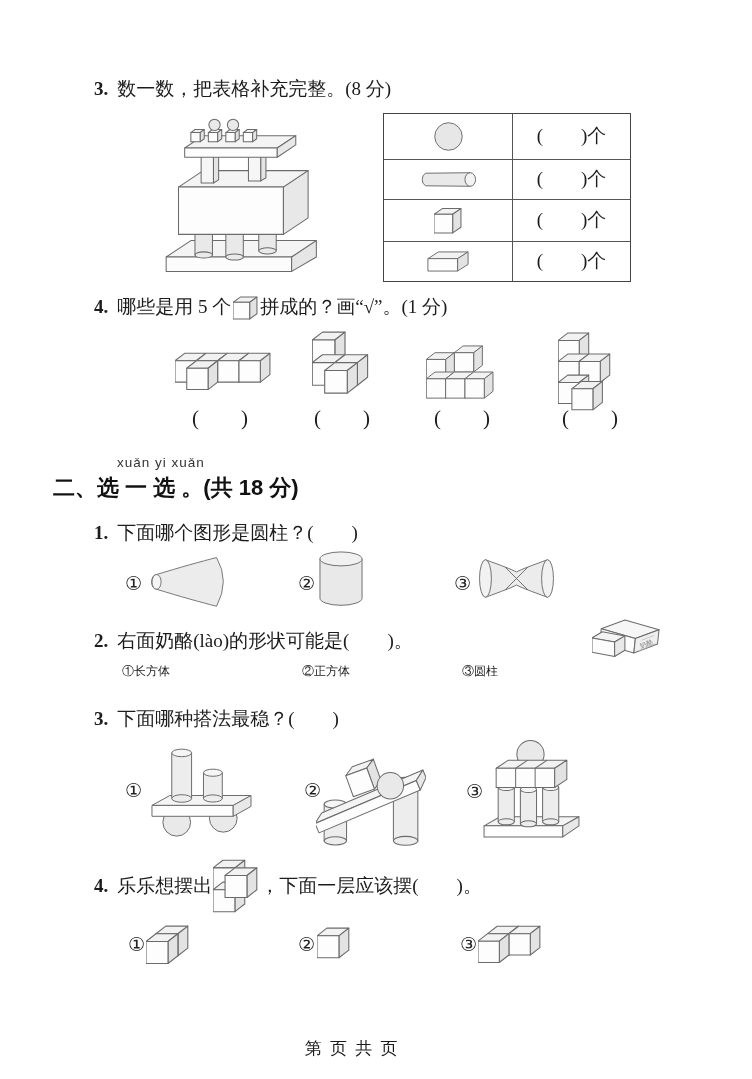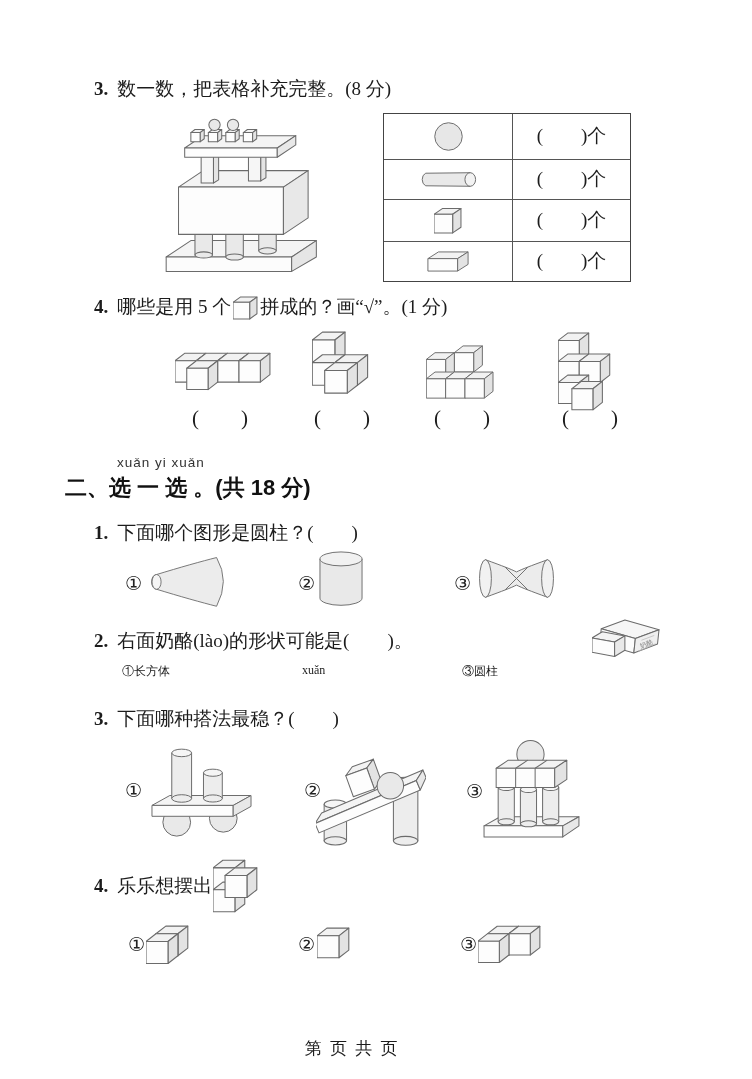--- a/index.html
+++ b/index.html
@@ -202,21 +202,21 @@
       <path d="M33 54 L42 47 L42 67 L33 74 Z" fill="#e3e3e3" stroke="#6b6b6b" stroke-width="1" stroke-linejoin="round"></path>
       <path d="M13 54 L33 54 L33 74 L13 74 Z" fill="#fdfdfd" stroke="#6b6b6b" stroke-width="1" stroke-linejoin="round"></path>
     </svg>
 
   <div class="ansline" style="left:174px;top:404px;"><span class="blank">(　　)</span></div>
   <div class="ansline" style="left:296px;top:404px;"><span class="blank">(　　)</span></div>
   <div class="ansline" style="left:416px;top:404px;"><span class="blank">(　　)</span></div>
   <div class="ansline" style="left:544px;top:404px;"><span class="blank">(　　)</span></div>
 
   <div class="pinyin" style="left:117px;top:455px;">xuǎn  yi  xuǎn</div>
-  <div class="sect-title" style="left:65px;top:473px;">二、选 一 选 。(共 18 分)</div>
+  <div class="sect-title" style="left:53px;top:473px;">二、选 一 选 。(共 18 分)</div>
 
   <div class="qline" style="left:94px;top:520px;">
     <span class="qnum">1.</span>
     <span class="qtext">下面哪个图形是圆柱？(　　)</span>
   </div>
   <span class="cnum abs" style="left:125px;top:572px;">①</span>
   <svg class="abs" style="left:148px;top:553px;" width="83" height="56" viewBox="0 0 92 62">
     <path class="ln" d="M9 24 C 35 16 60 9 76 5 Q 91 31 76 59 C 60 55 35 48 9 40 A 5 8 0 0 1 9 24 Z" fill="#ececec"></path>
     <ellipse class="ln" cx="9.5" cy="32" rx="5" ry="8.2" fill="#f5f5f5"></ellipse>
   </svg>
@@ -243,21 +243,21 @@
       <path class="ln" d="M8 18 L42 24 L42 38 L8 32 Z" fill="#fcfcfc"></path>
       <path class="ln" d="M42 24 L64 13 L64 27 L42 38 Z" fill="#efefef"></path>
       <path d="M46 36 L62 27 M48 25 L60 19" stroke="#bbb" stroke-width="0.7" fill="none"></path>
       <text transform="translate(48.5 33) rotate(-27)" font-size="6.5" fill="#8a8a8a" font-family="Liberation Sans, sans-serif">奶酪</text>
     </g>
     <path class="ln" d="M0 24 L10 18 L32 22 L22 28 Z" fill="#f4f4f4"></path>
     <path class="ln" d="M0 24 L22 28 L22 42 L0 38 Z" fill="#fdfdfd"></path>
     <path class="ln" d="M22 28 L32 22 L32 36 L22 42 Z" fill="#e9e9e9"></path>
   </svg>
   <span class="optlabel" style="left:122px;top:663px;">①长方体</span>
-  <span class="optlabel" style="left:302px;top:663px;">xuǎn</span>
+  <span class="optlabel" style="left:302px;top:663px;">②正方体</span>
   <span class="optlabel" style="left:462px;top:663px;">③圆柱</span>
 
   <div class="qline" style="left:94px;top:706px;">
     <span class="qnum">3.</span>
     <span class="qtext">下面哪种搭法最稳？(　　)</span>
   </div>
 
   <span class="cnum abs" style="left:125px;top:779px;">①</span>
   <svg class="abs" style="left:144px;top:744px;" width="114" height="104" viewBox="0 0 115 105">
     <circle class="ln" cx="33" cy="79" r="14" fill="#e9e9e9"></circle>
@@ -322,20 +322,21 @@
         <path d="M0 8 L9 1 L29 1 L20 8 Z" fill="#f2f2f2" stroke="#6b6b6b" stroke-width="1" stroke-linejoin="round"></path>
         <path d="M20 8 L29 1 L29 21 L20 28 Z" fill="#e3e3e3" stroke="#6b6b6b" stroke-width="1" stroke-linejoin="round"></path>
         <path d="M0 8 L20 8 L20 28 L0 28 Z" fill="#fdfdfd" stroke="#6b6b6b" stroke-width="1" stroke-linejoin="round"></path>
         <path d="M0 28 L9 21 L29 21 L20 28 Z" fill="#f2f2f2" stroke="#6b6b6b" stroke-width="1" stroke-linejoin="round"></path>
         <path d="M20 28 L29 21 L29 41 L20 48 Z" fill="#e3e3e3" stroke="#6b6b6b" stroke-width="1" stroke-linejoin="round"></path>
         <path d="M0 28 L20 28 L20 48 L0 48 Z" fill="#fdfdfd" stroke="#6b6b6b" stroke-width="1" stroke-linejoin="round"></path>
         <path d="M11 15 L20 8 L40 8 L31 15 Z" fill="#f2f2f2" stroke="#6b6b6b" stroke-width="1" stroke-linejoin="round"></path>
         <path d="M31 15 L40 8 L40 28 L31 35 Z" fill="#e3e3e3" stroke="#6b6b6b" stroke-width="1" stroke-linejoin="round"></path>
         <path d="M11 15 L31 15 L31 35 L11 35 Z" fill="#fdfdfd" stroke="#6b6b6b" stroke-width="1" stroke-linejoin="round"></path>
       </svg>
+    <span class="qtext">，下面一层应该摆(　　)。</span>
   </div>
 
   <span class="cnum abs" style="left:128px;top:933px;">①</span>
   <svg class="abs" style="left:146px;top:925px;" width="44" height="44" viewBox="0 0 40 40">
       <path d="M9 8 L18 1 L38 1 L29 8 Z" fill="#f2f2f2" stroke="#6b6b6b" stroke-width="1" stroke-linejoin="round"></path>
       <path d="M29 8 L38 1 L38 21 L29 28 Z" fill="#e3e3e3" stroke="#6b6b6b" stroke-width="1" stroke-linejoin="round"></path>
       <path d="M9 8 L29 8 L29 28 L9 28 Z" fill="#fdfdfd" stroke="#6b6b6b" stroke-width="1" stroke-linejoin="round"></path>
       <path d="M0 15 L9 8 L29 8 L20 15 Z" fill="#f2f2f2" stroke="#6b6b6b" stroke-width="1" stroke-linejoin="round"></path>
       <path d="M20 15 L29 8 L29 28 L20 35 Z" fill="#e3e3e3" stroke="#6b6b6b" stroke-width="1" stroke-linejoin="round"></path>
       <path d="M0 15 L20 15 L20 35 L0 35 Z" fill="#fdfdfd" stroke="#6b6b6b" stroke-width="1" stroke-linejoin="round"></path>

